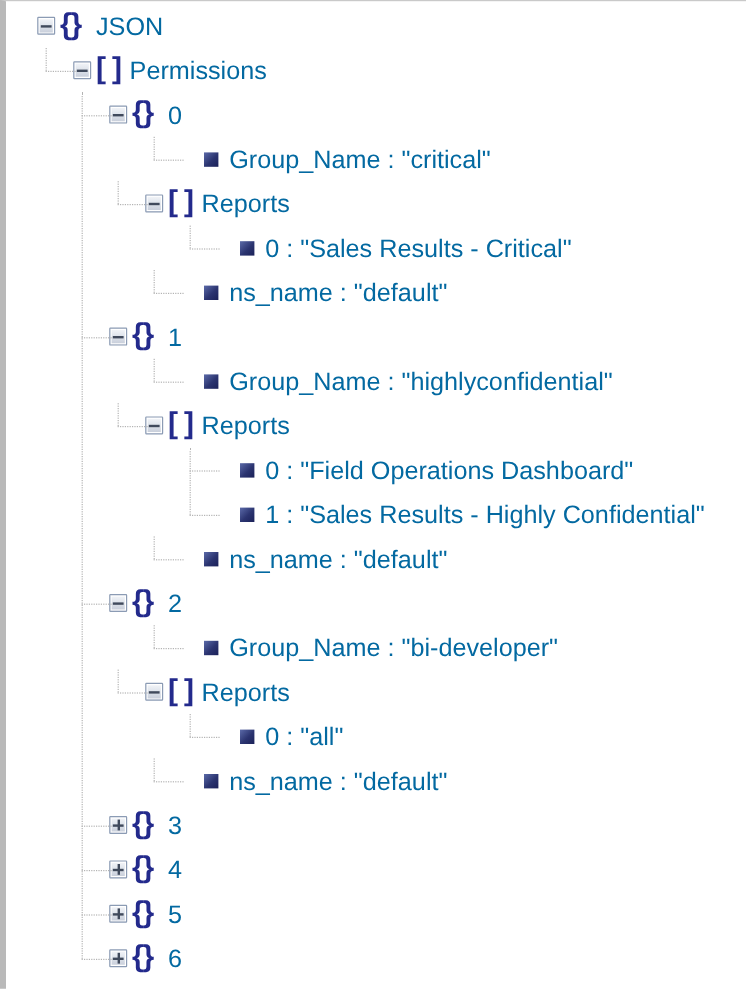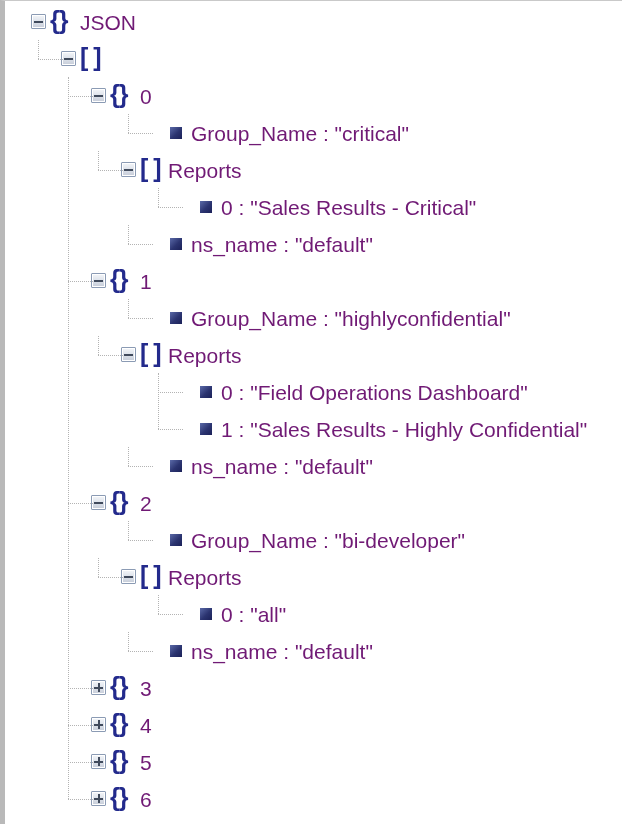--- a/index.html
+++ b/index.html
@@ -109,21 +109,21 @@
     flex: 0 0 auto;
     width: 12px;
     height: 12px;
     margin-right: 9px;
     background: linear-gradient(135deg, #5b6aa8 0%, #2b3470 55%, #1b2158 100%);
     display: inline-block;
   }
 
   .label {
     font-size: 21px;
-    color: #701a75;
+    color: #0369a1;
     line-height: 1;
     display: inline-block;
     transform: translateY(1px);
   }
 
   
   .guide {
     position: absolute;
     width: 1px;
     border-left: 1px dotted #b3b3b3;
@@ -144,20 +144,21 @@
       <div class="row">
         <span class="indent" style="width: 26px;"></span>
         <span class="exp"></span>
         <span class="glyph obj">{}</span>
         <span class="label">JSON</span>
       </div>
       <div class="row">
         <span class="indent" style="width: 56px;"></span>
         <span class="exp"></span>
         <span class="glyph arr">[ ]</span>
+        <span class="label">Permissions</span>
       </div>
       <div class="row">
         <span class="indent" style="width: 86px;"></span>
         <span class="exp"></span>
         <span class="glyph obj">{}</span>
         <span class="label">0</span>
       </div>
       <div class="row">
         <span class="indent" style="width: 146px;"></span>
         <span class="exp spacer"></span>

